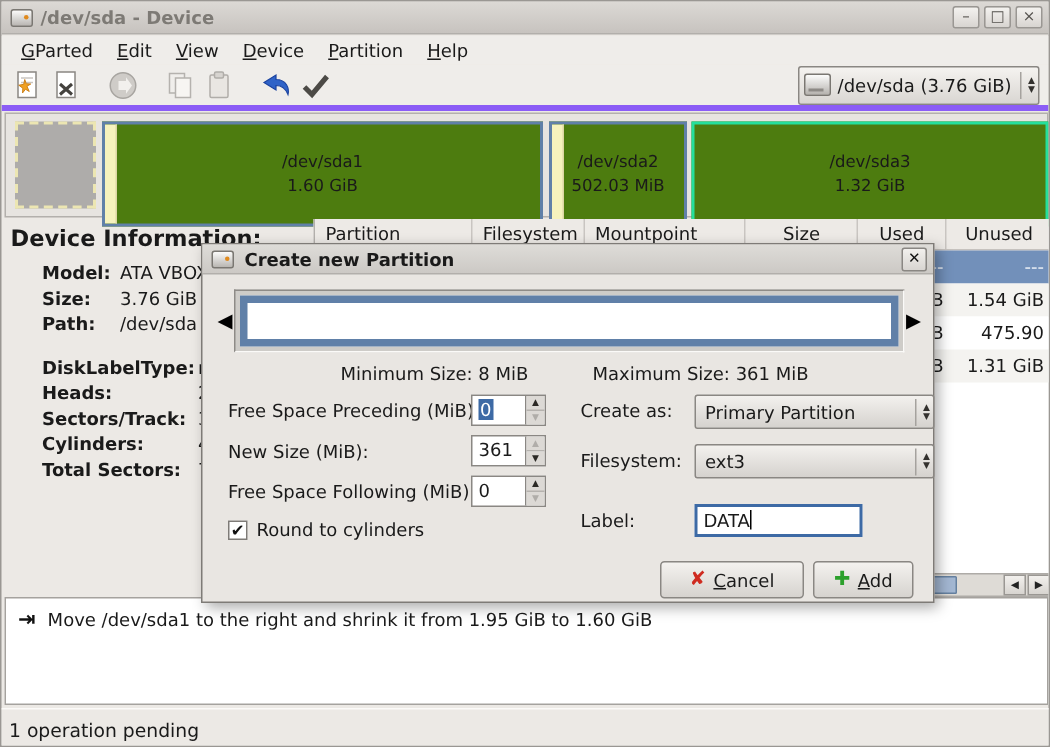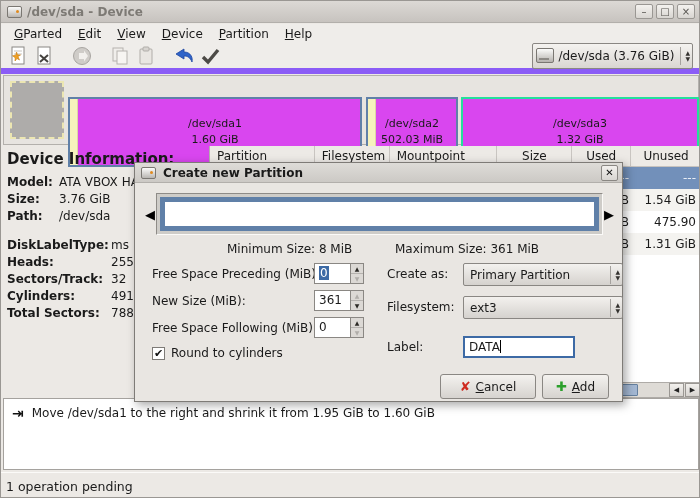--- a/index.html
+++ b/index.html
@@ -20,49 +20,49 @@
     border-radius:2px; font-size:10px; line-height:13px; text-align:center; color:#55524e; }
 
   
   .menubar { position:absolute; left:0; top:23px; width:100%; height:19px; background:#efedea;
     display:flex; align-items:center; padding-left:6px; gap:2px; }
   .menu-item { padding:1px 7px; }
   u { text-decoration:underline; }
 
   
   .toolbar { position:absolute; left:0; top:42px; width:100%; height:31px; background:#efedea;
-    border-bottom:6px solid #8b5cf6; display:flex; align-items:center; padding:0 4px; }
+    border-bottom:4px solid #8b5cf6; display:flex; align-items:center; padding:0 4px; }
   .tbtn { width:26px; height:26px; display:flex; align-items:center; justify-content:center; border-radius:3px; }
   .tb-gap { width:12px; }
   .spacer { flex:1; }
   .device-combo { display:flex; align-items:center; height:26px; border:1px solid #8a8783; border-radius:2px;
     background:linear-gradient(#f5f3f0,#d9d6d2); padding:0 2px 0 3px; margin-right:2px; }
   .drive-icon { width:18px; height:15px; border:1px solid #7a7772; border-radius:2px;
     background:linear-gradient(#fcfcfb,#b5b2ae); margin-right:4px; position:relative; }
   .drive-icon::after { content:""; position:absolute; left:2px; bottom:2px; width:10px; height:2px; background:#8d8a86; }
   .device-combo .val { padding-right:6px; }
   .combo-arrows { display:flex; flex-direction:column; align-items:center; justify-content:center;
     border-left:1px solid #a5a29e; padding-left:4px; height:18px; line-height:6px; font-size:6px; color:#33312e; }
 
   
   .ppanel { position:absolute; left:2px; top:74px; width:696px; height:70px; background:#e7e4e0;
     border:1px solid #b3b0ac; }
-  .pbox { position:absolute; top:5px; height:70px; background:#d946ef; border:2px solid #6080a8;
-    display:flex; flex-direction:column; align-items:center; justify-content:center; font-size:11px; line-height:1.45;margin-top:16px; }
+  .pbox { position:absolute; top:5px; height:70px; background:#4d7c0f; border:2px solid #6080a8;
+    display:flex; flex-direction:column; align-items:center; justify-content:center; font-size:11px; line-height:1.45; }
   .pbox .strip { position:absolute; left:0; top:0; bottom:0; width:8px; background:#f6f2bd; border-right:1px solid #dcd6a4; }
   .unalloc { position:absolute; left:6px; top:5px; width:54px; height:58px; background:#aeacaa; border:2px dashed #ece6b2; }
   .p1 { left:64px; width:294px; }
   .p2 { left:362px; width:92px; }
   .p3 { left:457px; width:238px; border-color:#25df9c; }
 
   
   .content { position:absolute; left:0; top:145px; width:700px; height:252px; }
   .device-info { position:absolute; left:0; top:0; width:208px; height:252px; padding:4px 0 0 6px; }
   .di-title { font-weight:bold; font-size:15px; margin-bottom:6px; }
-  .di-row { display:flex; line-height:17px; white-space:nowrap; }
+  .di-row { display:flex; line-height:17px; white-space:nowrap;margin-left:21px; }
   .di-row .lab { font-weight:bold; width:52px; }
   .g2 { margin-top:12px; }
   .g2 .di-row .lab { width:104px; }
 
   .table { position:absolute; left:208px; top:0; width:492px; height:252px; background:#fff; border-left:1px solid #b3b0ac; }
   .thead { display:flex; height:21px; background:#edeae6; border-bottom:1px solid #c6c2be; }
   .th { border-right:1px solid #c9c5c1; display:flex; align-items:center; font-size:12px; }
   .th.l { justify-content:flex-start; padding-left:7px; }
   .th.c { justify-content:center; }
   .c-part{width:105px;} .c-fs{width:75px;} .c-mp{width:108px;} .c-size{width:75px;} .c-used{width:59px;} .c-un{width:70px; border-right:none;}

